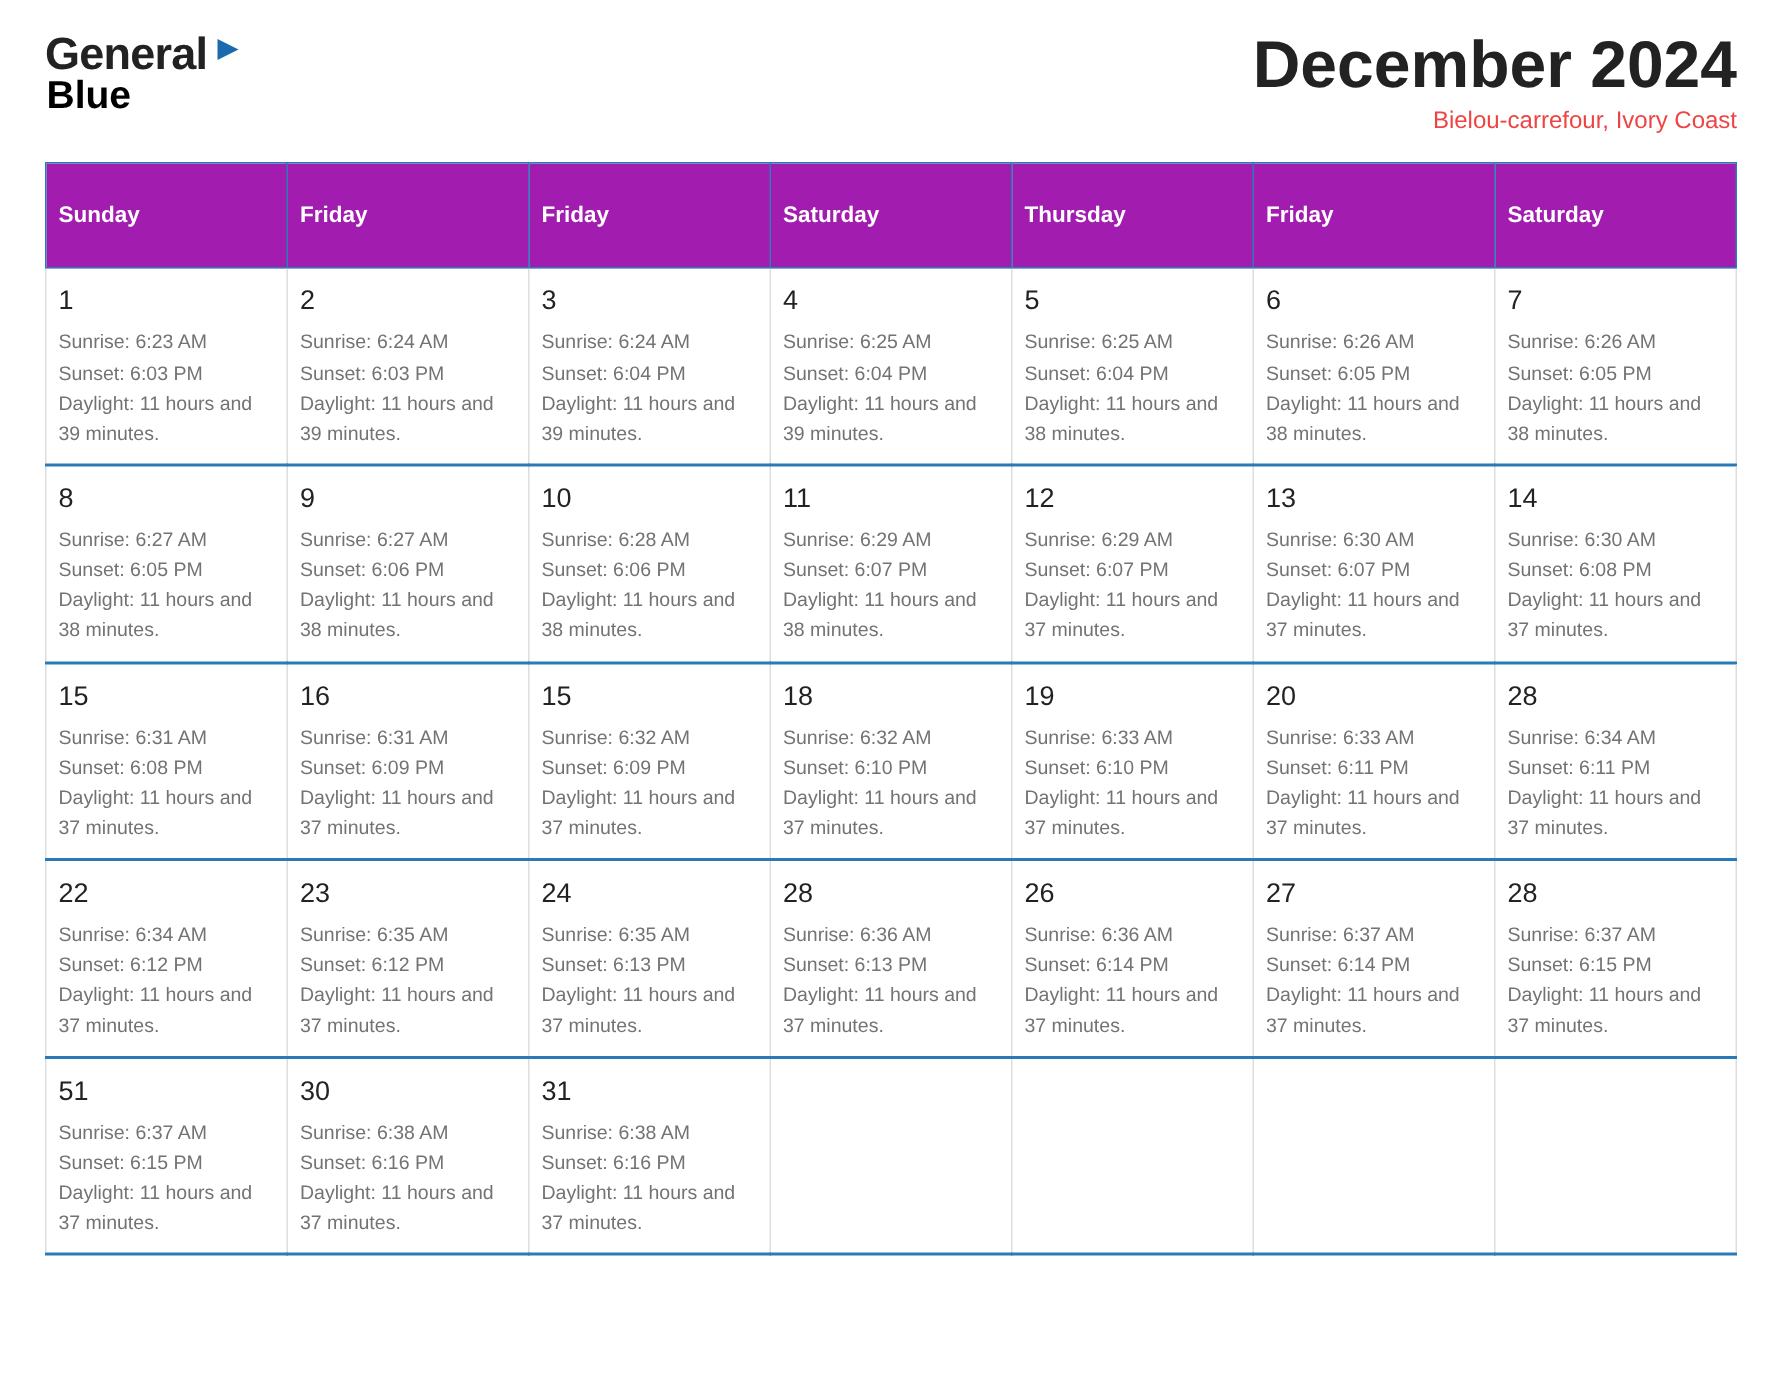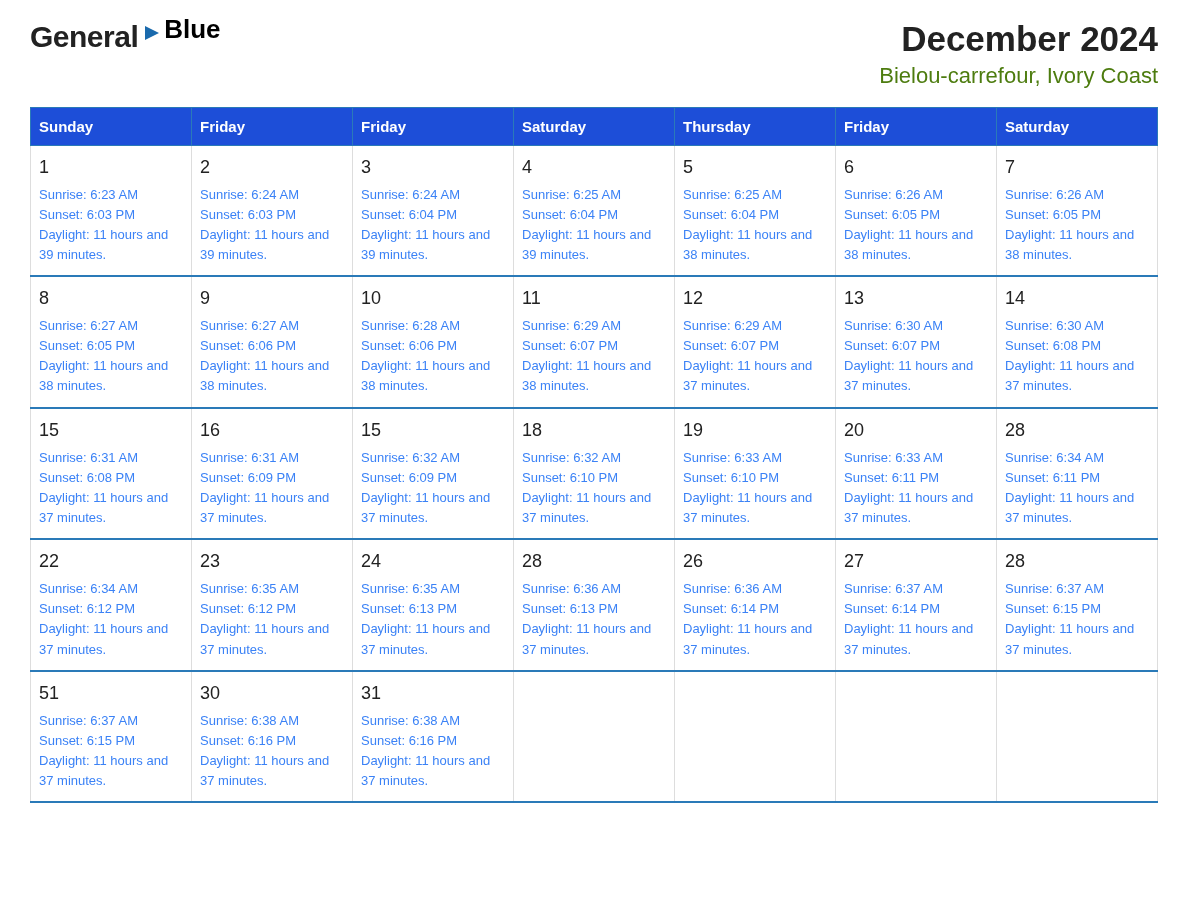--- a/index.html
+++ b/index.html
@@ -12,48 +12,48 @@
       padding: 20px 30px 30px 30px;
     }
     .header-area {
       display: flex;
       justify-content: space-between;
       align-items: flex-start;
       margin-bottom: 18px;
     }
     .logo-area {
       display: flex;
-      flex-direction: row;
+      flex-direction: column;
       align-items: flex-start;
     }
     .title-area {
       text-align: right;
     }
     .month-title {
-      font-size: 35px;
+      font-size: 44px;
       font-weight: bold;
       color: #222;
       line-height: 1.1;
     }
     .location-title {
-      font-size: 22px;
-      color: #4d7c0f;
+      font-size: 16px;
+      color: #ef4444;
       margin-top: 4px;
     }
     table {
       width: 100%;
       border-collapse: collapse;
       table-layout: fixed;
     }
     thead tr th {
-      background-color: #1d4ed8;
+      background-color: #a21caf;
       color: #fff;
       font-size: 15px;
       font-weight: bold;
-      padding: 10px 8px;
+      padding: 26px 8px;
       text-align: left;
       border: 1px solid #2a7ab8;
     }
     tbody tr {
       border-bottom: 2px solid #2a7ab8;
     }
     tbody tr td {
       vertical-align: top;
       padding: 8px 8px 10px 8px;
       font-size: 13px;
@@ -64,21 +64,21 @@
       background: #fff;
     }
     .day-number {
       font-size: 18px;
       font-weight: normal;
       display: block;
       margin-bottom: 4px;
       color: #222;
     }
     .day-info {
-      color: #3b82f6;
+      color: #737373;
       font-size: 13px;
       line-height: 1.55;
     }
   </style>
 </head>
 <body>
 
 <div class="header-area">
   <div class="logo-area">
     <div style="display:flex; align-items:center;">

